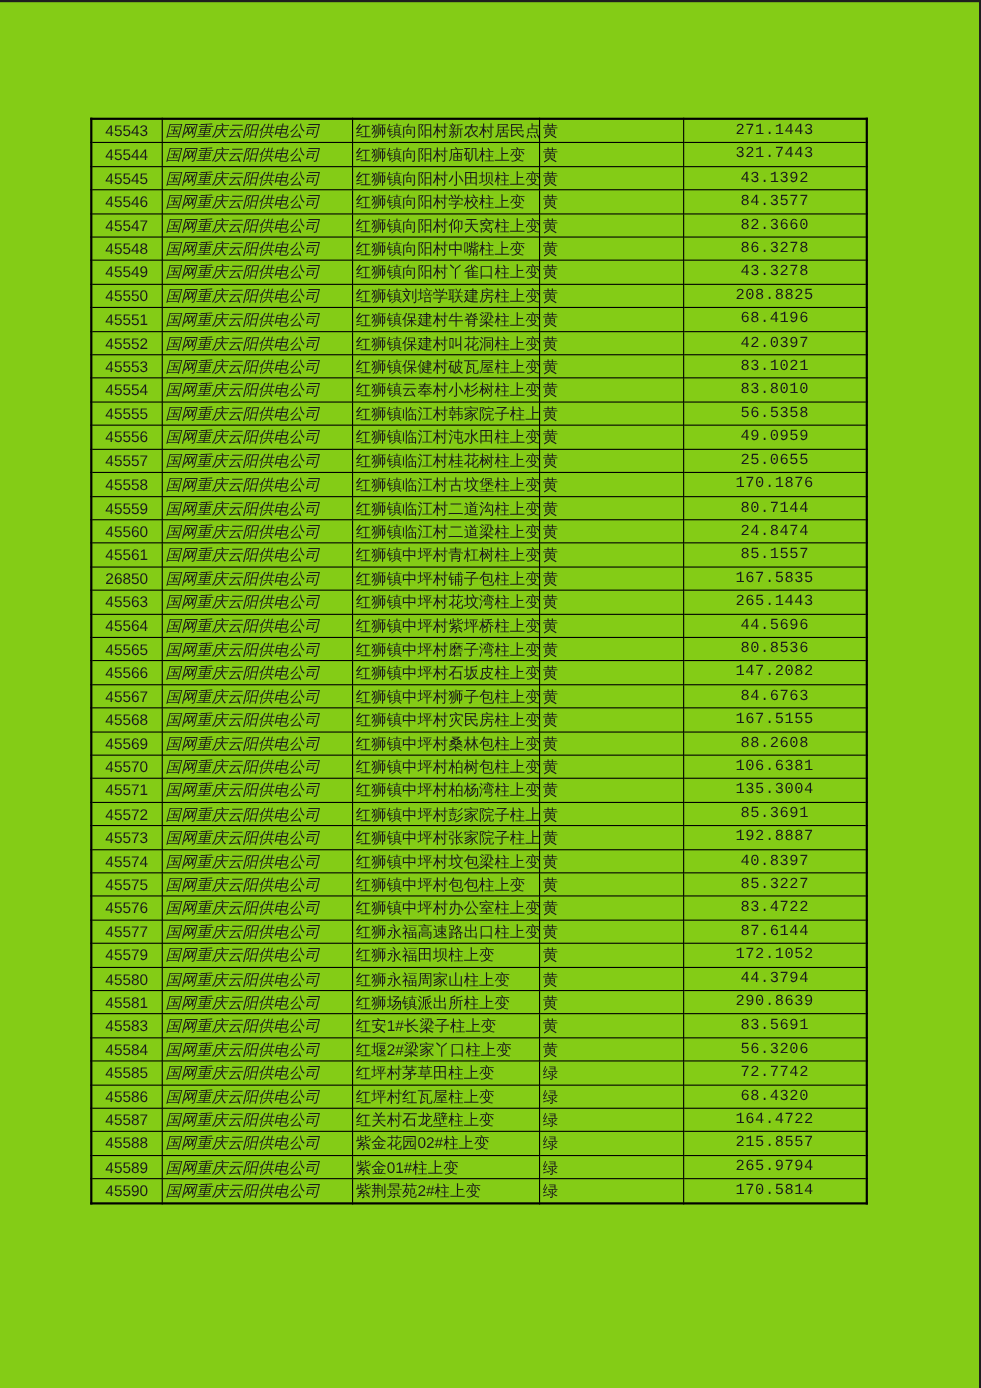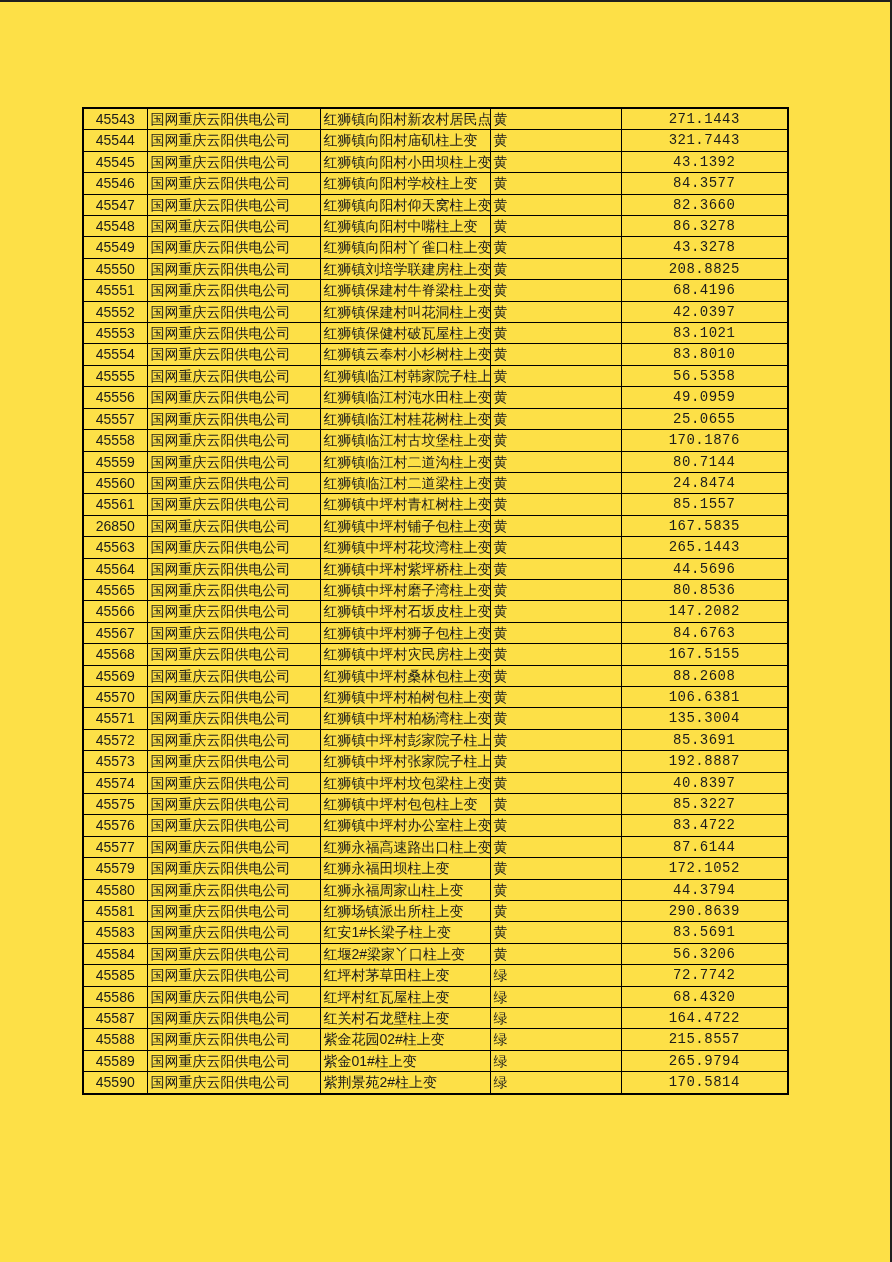--- a/index.html
+++ b/index.html
@@ -5,21 +5,21 @@
   html, body {
     margin: 0;
     padding: 0;
     background: #ffffff;
     font-family: "Liberation Sans", "DejaVu Sans", sans-serif;
   }
   .page {
     position: relative;
     width: 892px;
     height: 1262px;
-    background: #fde047;
+    background: #84cc16;
     overflow: hidden;
   }
   .edge-top {
     position: absolute;
     top: 0; left: 0; right: 0;
     height: 2px;
     background: #1f1f1f;
   }
   .edge-right {
     position: absolute;
@@ -45,21 +45,21 @@
     border: 1px solid #000;
     height: 20.4px;
     padding: 0 3px;
     font-size: 14px;
     line-height: 20.4px;
     color: #1b1b1b;
     white-space: nowrap;
     overflow: hidden;
   }
   td.cell-id     { text-align: center; padding: 0; }
-  td.cell-company{ text-align: left; }
+  td.cell-company{ text-align: left; font-style: italic; }
   td.cell-name   { text-align: left; }
   td.cell-status { text-align: left; }
   td.cell-value  { text-align: center; padding: 0; letter-spacing: 0.5px; font-family: Liberation Mono, monospace; }
 </style>
 </head>
 <body>
 
 <div class="page">
   <div class="edge-top"></div>
   <div class="edge-right"></div>

